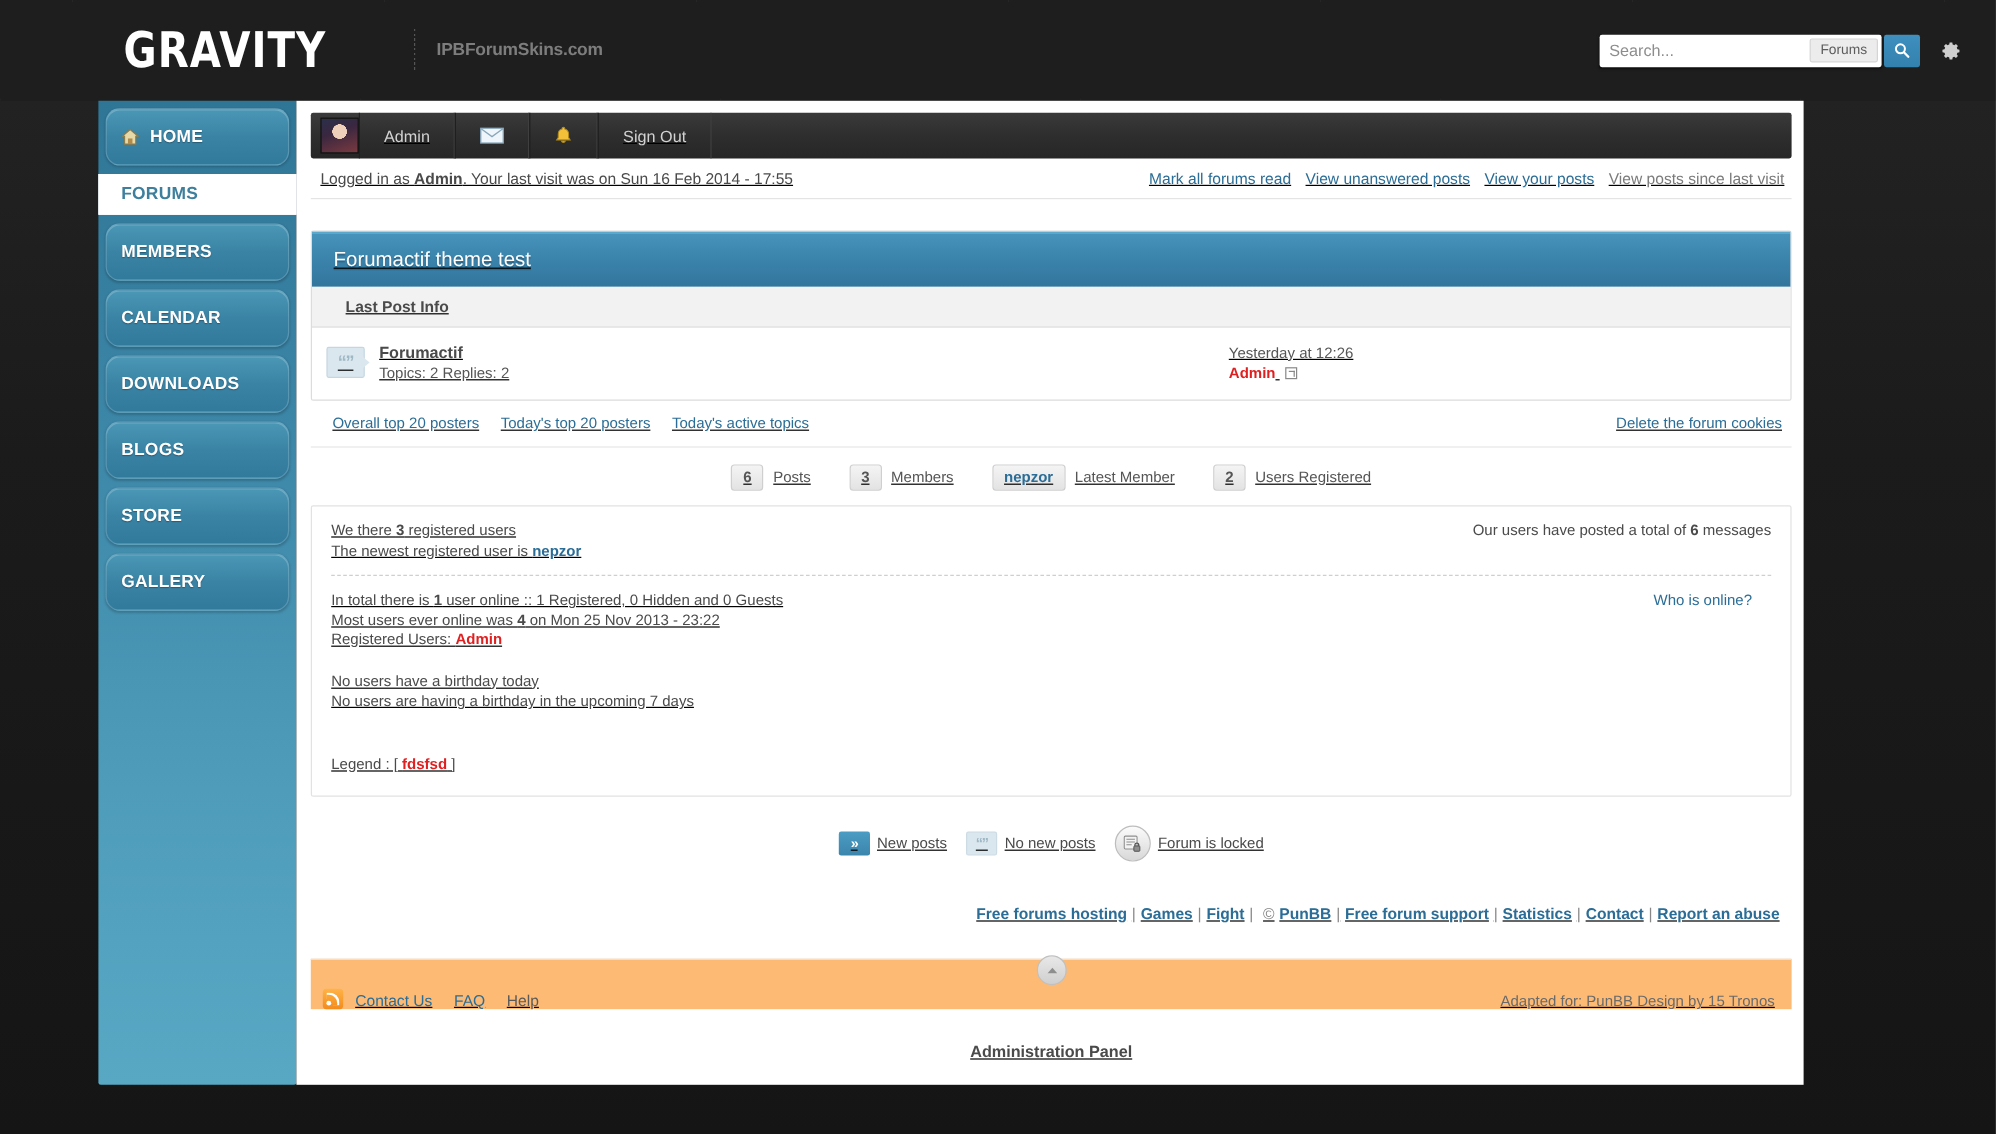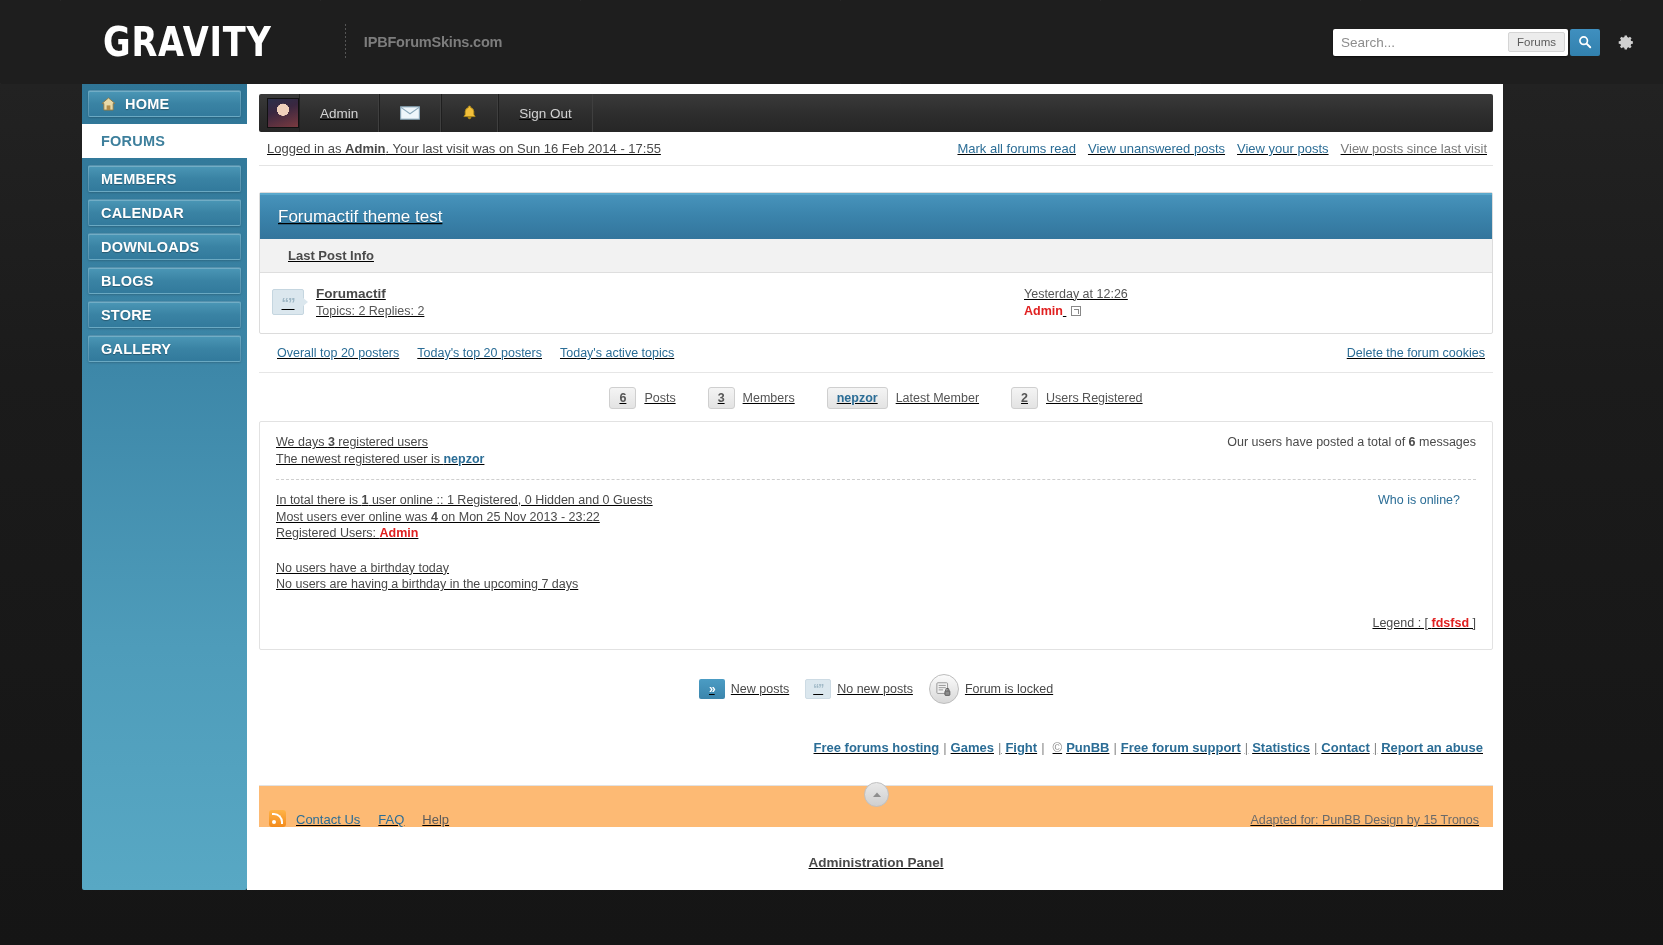--- a/index.html
+++ b/index.html
@@ -103,24 +103,24 @@
   
   .sidebar {
     width: 165px; margin-left: 82px;
     background: linear-gradient(180deg,#2f7596 0%,#3d87a8 35%,#4e9cba 70%,#58a8c4 100%);
     padding: 6px 0 0 0;
     min-height: 703px;
     border-radius: 0 0 2px 2px;
   }
   .nav-item {
     display: flex; align-items: center;
-    height: 27px;
+    height: 48px;
     margin: 0 6px 7px 6px;
     padding: 0 0 0 12px;
-    border-radius: 2px;
+    border-radius: 12px;
     color: #fff;
     font-size: 14.5px;
     font-weight: bold;
     letter-spacing: 0.2px;
     cursor: pointer;
     background: linear-gradient(180deg,#4b97b6 0%,#3a83a4 50%,#327a9c 100%);
     border: 1px solid rgba(255,255,255,0.18);
     box-shadow: inset 0 1px 0 rgba(255,255,255,0.22), 0 1px 2px rgba(0,0,0,0.18);
     text-shadow: 0 1px 1px rgba(0,0,0,0.3);
   }
@@ -265,21 +265,21 @@
     line-height: 1.32;
     position: relative;
   }
   .infobox .rightnote { position:absolute; right: 16px; top: 12px; }
   .who-online { position:absolute; right: 16px; }
   .dashed { border-top: 1px dashed #cfcfcf; margin: 12px 0 12px 0; }
   .redname { color: #e02020; font-weight: bold; }
   .bluename { color: #2b6d96; font-weight: bold; }
   b { font-weight: bold; }
 
-  .legend { margin-top: 22px; text-align: right; }
+  .legend { margin-top: 36px; }
 
   .key-row {
     display:flex; align-items:center; justify-content:center;
     gap: 6px; padding: 24px 0 10px 0;
     font-size: 12.5px; color: #4a4a4a;
   }
   .key-new {
     width: 26px; height: 20px; border-radius: 2px;
     background: linear-gradient(180deg,#4b9cc4 0%,#3b85ac 100%);
     color:#fff; font-size:12px; font-weight:bold;
@@ -501,21 +501,21 @@
         <span class="badge">2</span>
         <span>Users Registered</span>
       </div>
 
       <div class="infobox">
         <div class="rightnote">
           <span>Our users have posted a total of </span><b>6</b><span> messages</span>
         </div>
 
         <div>
-          <span>We days </span><b>3</b><span> registered users</span>
+          <span>We there </span><b>3</b><span> registered users</span>
         </div>
         <div>
           <span>The newest registered user is </span><span class="bluename">nepzor</span>
         </div>
 
         <div class="dashed"></div>
 
         <div style="position:relative">
           <span class="who-online lnk">Who is online?</span>
           <div>

